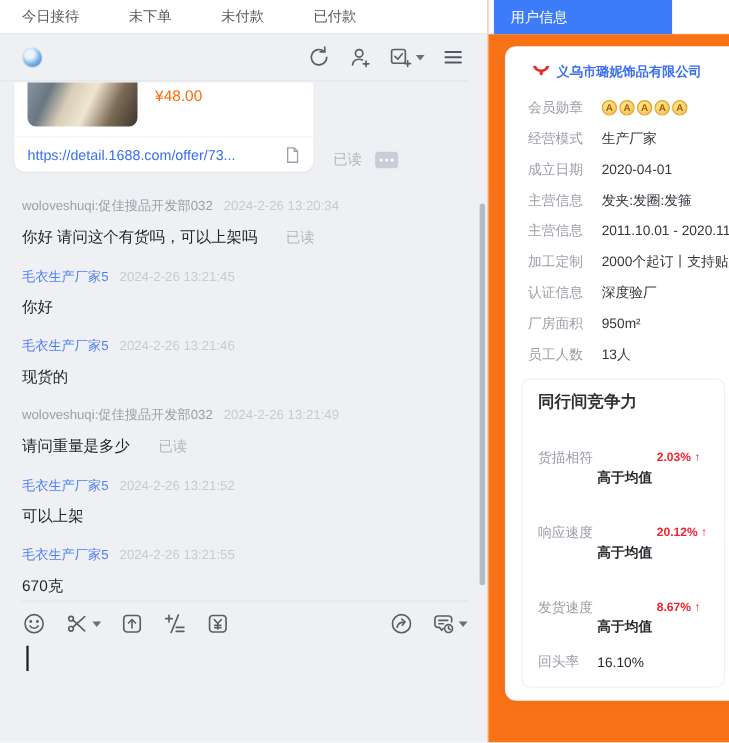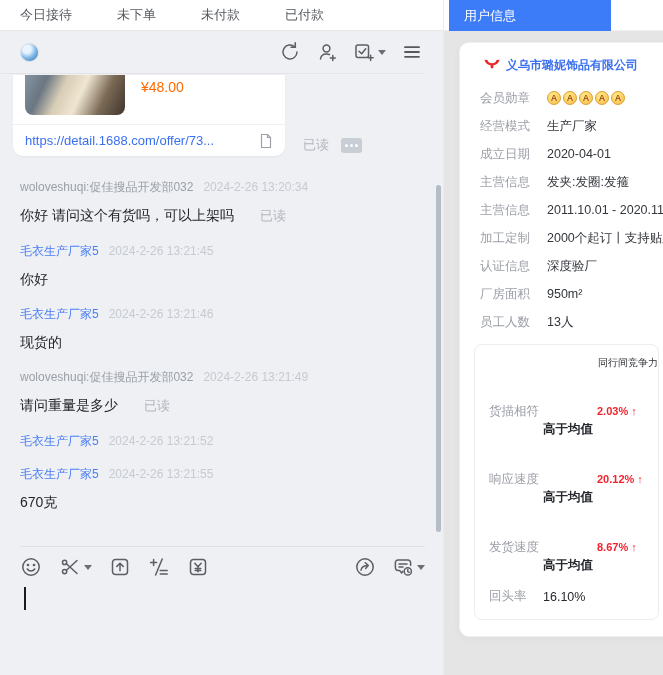--- a/index.html
+++ b/index.html
@@ -58,21 +58,21 @@
 
   .toolbar-divider { position:absolute; left:20px; top:546px; width:405px; height:1px; background:#dfe1e5; }
   .composer-toolbar { position:absolute; left:20px; top:556px; width:405px; display:flex; align-items:center; }
   .tb-left { display:flex; align-items:center; gap:17px; }
   .tb-right { margin-left:auto; display:flex; align-items:center; gap:16px; }
   .composer-input { position:absolute; left:24px; top:587px; width:400px; height:24px; }
   .text-cursor { position:absolute; left:0; top:0; width:2px; height:23px; background:#1b1b1b; }
 
   
   .right-panel { position:absolute; left:443px; top:0; width:220px; height:675px;
-                 background:#e5e5e5; border-left:1px solid #e9ebee; }
+                 background:#f97316; border-left:1px solid #e9ebee; }
   .rp-tabbar { position:absolute; left:0; top:0; width:220px; height:31px; background:#fff;
                border-bottom:1px solid #eef0f2; }
   .rp-tab { position:absolute; left:5px; top:0; width:162px; height:31px; background:#3d7cf8;
             color:#fff; font-size:13px; line-height:31px; padding-left:15px; cursor:pointer; }
 
   .info-card { position:absolute; left:15px; top:42px; width:215px; height:595px; background:#fff;
                border:1px solid #eef0f3; border-radius:10px; box-shadow:0 2px 8px rgba(50,60,80,.04);
                padding:14px 0 0 0; }
   .company-row { display:flex; align-items:center; padding-left:24px; }
   .company-name { margin-left:6px; font-size:12px; font-weight:600; color:#3a6ff0; cursor:pointer; white-space:nowrap; }
@@ -81,21 +81,21 @@
   .info-label { width:55px; font-size:12.5px; color:#9b9ea6; flex:0 0 auto; }
   .info-value { margin-left:12px; font-size:12.5px; color:#33363c; white-space:nowrap; }
   .medals { margin-left:12px; display:flex; gap:2px; }
   .medal { width:14px; height:14px; border-radius:50%;
            background:radial-gradient(circle at 40% 35%, #ffe27a 0 30%, #f3b23e 100%);
            border:1px solid #e0a032; color:#a4541f; font-size:9px; font-weight:bold;
            display:flex; align-items:center; justify-content:center; }
 
   .comp-card { margin:8px 14px 0 14px; border:1px solid #ecedf1; border-radius:8px;
                padding:11px 0 14px 14px; }
-  .comp-title { font-size:10px; font-weight:400; color:#2e3136;text-align:right; }
+  .comp-title { font-size:15px; font-weight:700; color:#2e3136; }
   .comp-row { display:flex; align-items:center; margin-top:14px; }
   .comp-label { width:54px; font-size:12.5px; color:#9b9ea6; flex:0 0 auto; }
   .comp-prefix { font-size:12.5px; font-weight:700; color:#26282d; white-space:nowrap;margin-top:37px; }
   .comp-pct { font-size:11px; font-weight:700; color:#f5222d; margin-left:4px; white-space:nowrap; }
   .comp-plain { font-size:12.5px; color:#26282d; }
 </style>
 </head>
 <body>
 
 <div class="stage">
@@ -194,20 +194,21 @@
               <span class="msg-sender">woloveshuqi:促佳搜品开发部032</span>
               <span class="msg-time">2024-2-26 13:21:49</span>
             </div>
             <div class="msg-text">请问重量是多少<span class="read-label">已读</span></div>
           </div>
           <div class="msg">
             <div class="msg-head">
               <span class="msg-sender blue">毛衣生产厂家5</span>
               <span class="msg-time">2024-2-26 13:21:52</span>
             </div>
+            <div class="msg-text">可以上架</div>
           </div>
           <div class="msg">
             <div class="msg-head">
               <span class="msg-sender blue">毛衣生产厂家5</span>
               <span class="msg-time">2024-2-26 13:21:55</span>
             </div>
             <div class="msg-text">670克</div>
           </div>
         </div>
     </div>

